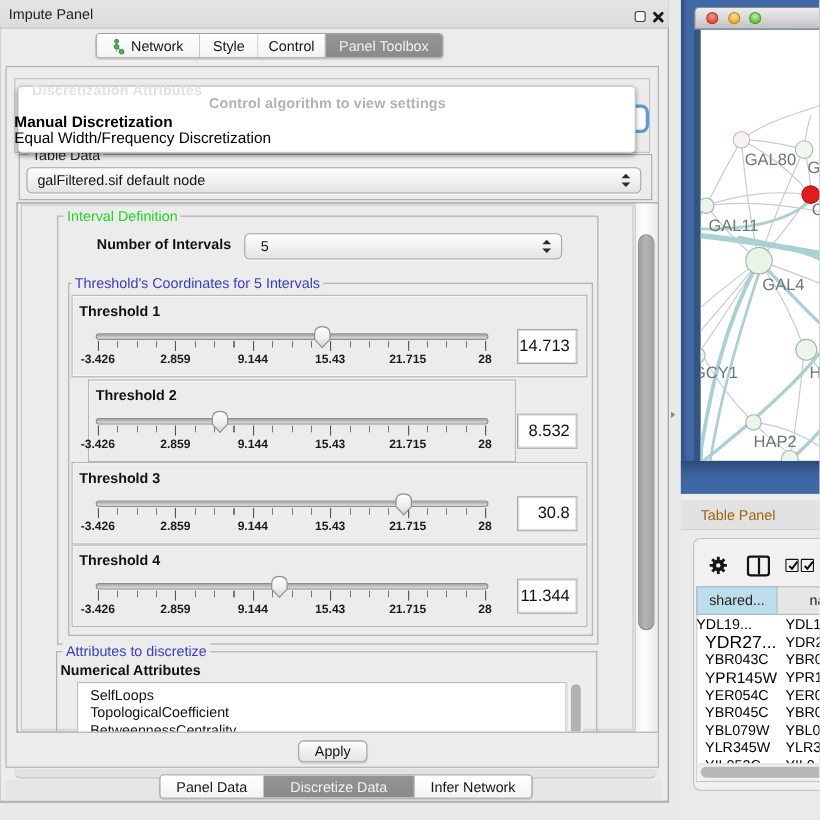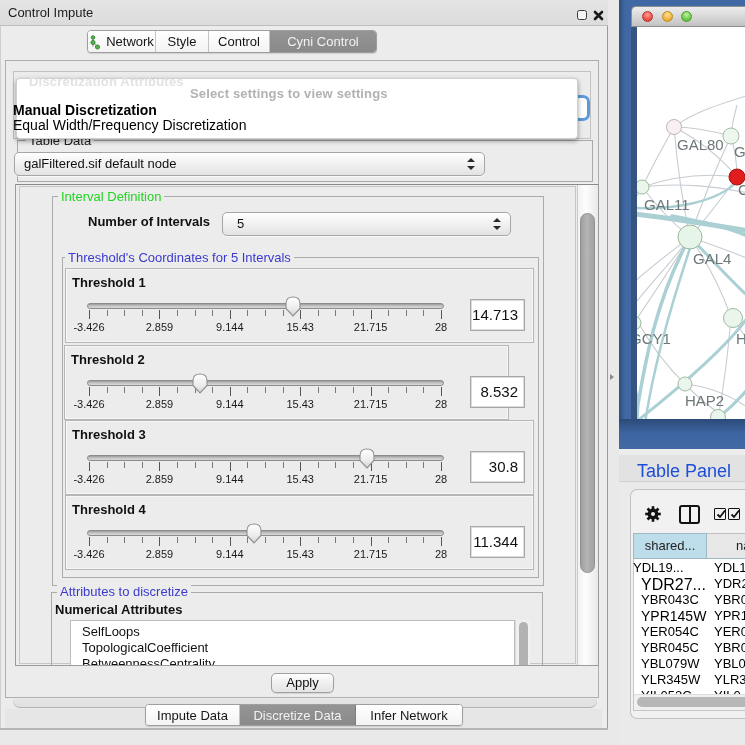--- a/index.html
+++ b/index.html
@@ -19,53 +19,53 @@
 .seg .s{display:flex;align-items:center;justify-content:center;border-right:1px solid #c4c4c4;
  background:linear-gradient(#ffffff,#f3f3f3);white-space:nowrap}
 .seg .s:last-child{border-right:none}
 .seg .sel{background:linear-gradient(#949494,#8a8a8a);color:#f2f2f2;border-right-color:#7e7e7e}
 .tpanel{position:absolute;background:#ececec;border:1px solid #b6b6b6;box-shadow:inset 0 0 0 1px rgba(255,255,255,.55)}
 .tlabel{position:absolute;left:6px;top:6px;font-weight:bold;font-size:13px;color:#111}
 .track{position:absolute;height:6px;border:1px solid #8d8d8d;border-radius:3px;
  background:linear-gradient(#9c9c9c,#c8c8c8 55%,#d9d9d9)}
 .vbox{position:absolute;width:55px;height:32px;background:#fff;border:1px solid #a8a8a8;
  box-shadow:inset 0 0 0 1px #dcdcdc;font-size:15px;color:#111;text-align:right;line-height:30px;padding-right:6px}
-.ticklbl{position:absolute;font-size:11px;font-weight:normal;color:#1a1a1a;transform:translateX(-50%);white-space:nowrap}
+.ticklbl{position:absolute;font-size:11px;font-weight:bold;color:#1a1a1a;transform:translateX(-50%);white-space:nowrap}
 </style></head><body>
 
 <div class="a" style="left:0;top:0;width:608px;height:729px;background:#ececec;border-right:1px solid #9a9a9a;border-bottom:1px solid #9a9a9a;border-left:1px solid #cfcfcf"></div>
 <div class="a" style="left:0;top:0;width:608px;height:26px;background:linear-gradient(#e4e4e4,#dcdcdc);border-bottom:1px solid #bdbdbd"></div>
-<div class="a" style="left:8px;top:5px;font-size:13px;color:#1c1c1c">Control Impute</div>
+<div class="a" style="left:8px;top:5px;font-size:13px;color:#1c1c1c">Impute Panel</div>
 <div class="a" style="left:577px;top:10px;width:10px;height:10px;border:1.6px solid #3a3a3a;border-radius:2.5px;background:#f5f5f5"></div>
 <svg class="a" style="left:593px;top:10px" width="11" height="11" viewBox="0 0 11 11">
     <path d="M2 2 L9 9 M9 2 L2 9" stroke="#1a1a1a" stroke-width="2.6" stroke-linecap="round"></path>
   </svg>
 <div class="seg" style="left:87px;top:30px;height:23px">
-<div class="s" style="width:68px"><svg width="12" height="16" viewBox="0 0 12 16" style="margin-right:5px">
+<div class="s" style="width:94px"><svg width="12" height="16" viewBox="0 0 12 16" style="margin-right:5px">
         <path d="M4 3 L4 13 M4 8 L8.5 13" stroke="#a0a0a0" stroke-width="1.1" fill="none"></path>
         <circle cx="4" cy="3.5" r="1.8" fill="#4fb34f" stroke="#2c7a2c" stroke-width="0.8"></circle>
         <circle cx="4" cy="8.5" r="2.1" fill="#4fb34f" stroke="#2c7a2c" stroke-width="0.8"></circle>
         <circle cx="8.5" cy="13" r="2.1" fill="#4fb34f" stroke="#2c7a2c" stroke-width="0.8"></circle>
       </svg>Network</div>
 <div class="s" style="width:53px">Style</div>
 <div class="s" style="width:61px">Control</div>
-<div class="s sel" style="width:106px">Cyni Control</div>
+<div class="s sel" style="width:106px">Panel Toolbox</div>
 </div>
 <div class="a" style="left:5px;top:60px;width:594px;height:638px;border:1px solid #aeaeae;background:#ececec"></div>
 <div class="grp" style="left:13px;top:71px;width:578px;height:68px;border-color:#c2c2c2"></div>
 <div class="a" style="left:548px;top:95px;width:42px;height:26px;border:3px solid #5f9ad8;border-radius:7px;background:#fff"></div>
 <div class="a" style="left:16px;top:78px;width:562px;height:61px;background:#fff;border-radius:4px;box-shadow:0 2px 5px rgba(0,0,0,.38);border:1px solid rgba(160,160,160,.5);z-index:5"></div>
 <div class="a" style="left:29px;top:74px;z-index:6;font-size:13px;font-weight:bold;color:#e2e2e2;letter-spacing:.2px">Discretization Attributes</div>
-<div class="a" style="left:190px;top:86px;z-index:6;font-size:13px;font-weight:bold;color:#b2b2b2;letter-spacing:.15px">Select settings to view settings</div>
+<div class="a" style="left:190px;top:86px;z-index:6;font-size:13px;font-weight:bold;color:#b2b2b2;letter-spacing:.15px">Control algorithm to view settings</div>
 <div class="a" style="left:13px;top:102px;z-index:6;font-size:14px;font-weight:bold;color:#000">Manual Discretization</div>
 <div class="a" style="left:13px;top:117px;z-index:6;font-size:14px;color:#000">Equal Width/Frequency Discretization</div>
 <div class="grp" style="left:17px;top:140px;width:576px;height:42px;border-color:#a9a9a9">
     <div class="gt" style="left:8px;color:#222">Table Data</div>
   </div>
-<div class="combo" style="left:14px;top:152px;width:471px;height:24px;line-height:22px"><span style="padding-left:9px">galFiltered.sif default node</span><div class="cararea">
+<div class="combo" style="left:24px;top:152px;width:559px;height:24px;line-height:22px"><span style="padding-left:9px">galFiltered.sif default node</span><div class="cararea">
       <div class="caru"></div>
       <div class="card"></div>
     </div></div>
 <div class="a" style="left:15px;top:184px;width:584px;height:482px;border:1px solid #9b9b9b;border-top-color:#8a8a8a;background:#ececec"></div>
 <div class="a" style="left:19px;top:186px;width:557px;height:478px;border:1px solid #c6c6c6"></div>
 <div class="a" style="left:577px;top:185px;width:21px;height:480px;background:linear-gradient(90deg,#f2f2f2,#fdfdfd 40%,#e9e9e9);border-left:1px solid #c9c9c9"></div>
 <div class="a" style="left:580px;top:213px;width:15px;height:360px;background:linear-gradient(90deg,#9f9f9f,#b5b5b5 45%,#a2a2a2);border:1px solid #8f8f8f;border-radius:8px"></div>
 <div class="grp" style="left:52px;top:196px;width:492px;height:390px;border-color:#ababab">
     <div class="gt" style="left:5px;color:#23d523">Interval Definition</div>
   </div>
@@ -98,21 +98,21 @@
     <defs>
       <linearGradient id="thg1" x1="0" y1="0" x2="0" y2="1">
         <stop offset="0" stop-color="#ffffff"></stop>
         <stop offset=".6" stop-color="#ececec"></stop>
         <stop offset="1" stop-color="#d2d2d2"></stop>
       </linearGradient>
     </defs>
     <path d="M1 7.5 Q1 1 8 1 Q15 1 15 7.5 L15 12.5 L8 20 L1 12.5 Z" fill="url(#thg1)" stroke="#8e8e8e" stroke-width="1.1"></path>
   </svg>
 <div class="vbox" style="left:470px;top:299px">14.713</div>
-<div class="tpanel" style="left:64px;top:345px;width:445px;height:75px">
+<div class="tpanel" style="left:80px;top:345px;width:389px;height:75px">
     <div class="tlabel">Threshold 2</div>
   </div>
 <div class="track" style="left:87px;top:380px;width:357px"></div>
 <div class="a" style="left:88.5px;top:387px;width:354px;height:6px;background:repeating-linear-gradient(90deg,#787878 0,#787878 1px,transparent 1px,transparent 17.6px)"></div>
 <div class="a" style="left:89.0px;top:387px;width:1px;height:9px;background:#555"></div>
 <div class="a" style="left:159.4px;top:387px;width:1px;height:9px;background:#555"></div>
 <div class="a" style="left:229.8px;top:387px;width:1px;height:9px;background:#555"></div>
 <div class="a" style="left:300.2px;top:387px;width:1px;height:9px;background:#555"></div>
 <div class="a" style="left:370.6px;top:387px;width:1px;height:9px;background:#555"></div>
 <div class="a" style="left:441.0px;top:387px;width:1px;height:9px;background:#555"></div>
@@ -195,22 +195,22 @@
 <div class="a" style="left:55px;top:602px;font-size:13px;font-weight:bold;color:#111">Numerical Attributes</div>
 <div class="a" style="left:70px;top:620px;width:445px;height:45px;background:#fff;border:1px solid #bdbdbd;border-bottom:none;overflow:hidden;font-size:13px;color:#111">
     <div style="padding:3px 0 0 11px;line-height:16px">SelfLoops<br>TopologicalCoefficient<br>BetweennessCentrality</div>
   </div>
 <div class="a" style="left:515px;top:620px;width:15px;height:45px;background:#f0f0f0;border-left:1px solid #dadada"></div>
 <div class="a" style="left:519px;top:622px;width:9px;height:43px;background:#b2b2b2;border-radius:5px 5px 0 0"></div>
 <div class="a" style="left:271px;top:673px;width:63px;height:20px;border:1px solid #a0a0a0;border-radius:5px;background:linear-gradient(#ffffff,#efefef 50%,#e4e4e4);font-size:13px;color:#111;text-align:center;line-height:18px;box-shadow:0 1px 1px rgba(0,0,0,.1)">Apply</div>
 <div class="a" style="left:13px;top:699px;width:584px;height:9px;background:#e2e2e2;border-bottom:1px solid #b2b2b2;border-radius:0 0 7px 7px"></div>
 <div class="a" style="left:5px;top:709px;width:597px;height:20px;background:#e6e6e6"></div>
 <div class="seg" style="left:145px;top:704px;height:22px">
-<div class="s" style="width:94px">Impute Data</div>
-<div class="s sel" style="width:116px">Discretize Data</div>
+<div class="s" style="width:94px">Panel Data</div>
+<div class="s sel" style="width:137px">Discretize Data</div>
 <div class="s" style="width:106px">Infer Network</div>
 </div>
 <div class="a" style="left:0;top:728px;width:608px;height:2px;background:#b5b5b5"></div>
 <div class="a" style="left:0;top:730px;width:609px;height:15px;background:#e9e9e9"></div>
 <div class="a" style="left:609px;top:0;width:10px;height:745px;background:#e9e9e9"></div>
 <div class="a" style="left:610px;top:374px;width:0;height:0;border-top:3.5px solid transparent;border-bottom:3.5px solid transparent;border-left:4px solid #8a8a8a"></div>
 <div class="a" style="left:619px;top:0;width:126px;height:449px;background:linear-gradient(90deg,#2d4d7e,#4068a4 6px,#4169a4)"></div>
 <div class="a" style="left:631px;top:27px;width:6px;height:392px;background:#35547e"></div>
 <div class="a" style="left:637px;top:27px;width:108px;height:392px;background:#ffffff"></div>
 <div class="a" style="left:631px;top:6px;width:114px;height:21px;background:linear-gradient(#ececec,#d6d6d6 55%,#c2c2c2);border:1px solid #8f8f8f;border-right:none;border-top-left-radius:5px"></div>
@@ -273,21 +273,21 @@
 <text x="101" y="168">C</text>
 <text x="7" y="183">GAL11</text>
 <text x="56" y="237">GAL4</text>
 <text x="-7" y="317">GCY1</text>
 <text x="99" y="317">H</text>
 <text x="48" y="379">HAP2</text>
 </g>
 </svg>
 <div class="a" style="left:619px;top:449px;width:126px;height:6px;background:#ededed"></div>
 <div class="a" style="left:619px;top:455px;width:126px;height:27px;background:#e2e2e2;border-bottom:1px solid #d0d0d0"></div>
-<div class="a" style="left:637px;top:461px;font-size:18px;color:#1d4ed8">Table Panel</div>
+<div class="a" style="left:637px;top:461px;font-size:13px;color:#a16207">Table Panel</div>
 <div class="a" style="left:619px;top:482px;width:126px;height:263px;background:#eaeaea"></div>
 <div class="a" style="left:630px;top:489px;width:115px;height:230px;background:#f1f1f1;border:1px solid #c2c2c2;border-right:none;border-radius:7px 0 0 7px"></div>
 <svg class="a" style="left:644px;top:505px" width="18" height="18" viewBox="0 0 18 18">
     <g stroke="#141414" stroke-width="2.6">
       <path d="M9 1.2 L9 5"></path>
       <path d="M9 13 L9 16.8"></path>
       <path d="M1.2 9 L5 9"></path>
       <path d="M13 9 L16.8 9"></path>
       <path d="M3.5 3.5 L6 6"></path>
       <path d="M12 12 L14.5 14.5"></path>

